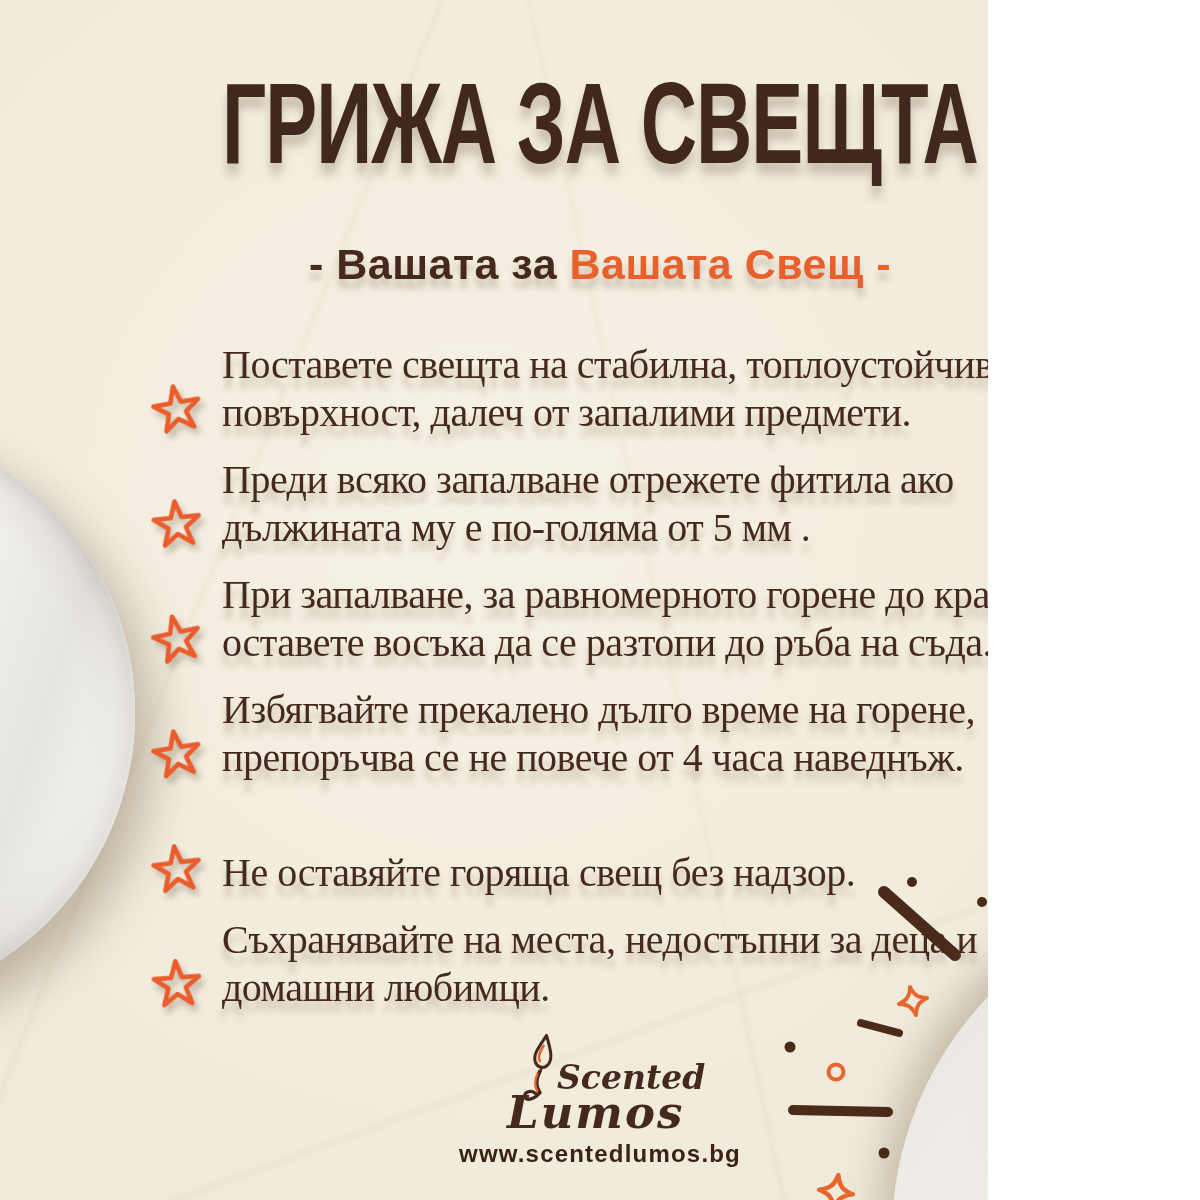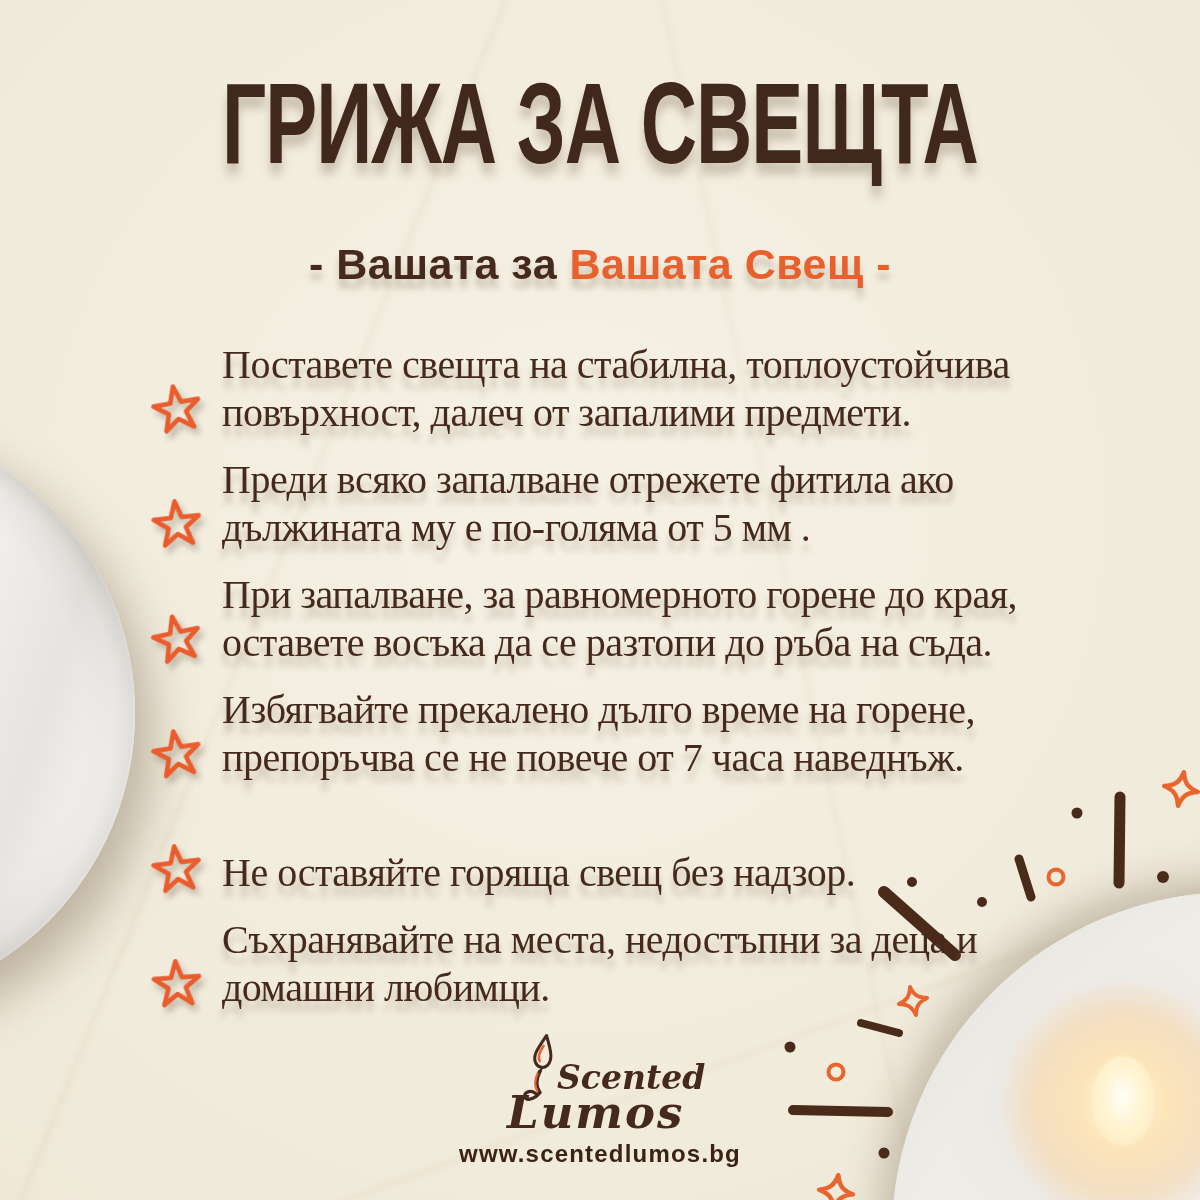--- a/index.html
+++ b/index.html
@@ -1,17 +1,17 @@
 <!DOCTYPE html>
 <html><head>
 <meta charset="utf-8">
 <style>
   html,body{margin:0;padding:0;width:1200px;height:1200px;}
   body{font-family:"Liberation Sans",sans-serif;}
-  .canvas{position:absolute;inset:0;width:1200px;height:1200px;overflow:hidden;
+  .canvas{position:absolute;inset:0;width:988px;height:1200px;overflow:hidden;
     background:#f1ebda;}
   .texture{position:absolute;inset:0;pointer-events:none;
     background:
       radial-gradient(1500px 1500px at 48% 42%, rgba(255,255,255,0.30), rgba(198,178,138,0.14)),
       linear-gradient(112deg, transparent 29.6%, rgba(186,160,112,0.10) 30%, transparent 30.5%),
       linear-gradient(78deg, transparent 62.6%, rgba(186,160,112,0.08) 63%, transparent 63.6%),
       linear-gradient(160deg, transparent 80.6%, rgba(186,160,112,0.09) 81%, transparent 81.5%);}
 
   
   .candle{position:absolute;border-radius:50%;}
@@ -137,21 +137,21 @@
     <li class="tip">
       <svg class="star" viewBox="0 0 100 100">
           <path d="M50,6 L60,36.2 L91.8,36.4 L66.2,55.3 L75.9,85.6 L50,67 L24.1,85.6 L33.8,55.3 L8.2,36.4 L40,36.2 Z" fill="none" stroke="#ea5c2b" stroke-width="8.5" stroke-linejoin="round"></path>
         </svg>
       <p class="tip-text">При запалване, за равномерното горене до края, оставете восъка да се разтопи до ръба на съда.</p>
     </li>
     <li class="tip">
       <svg class="star" viewBox="0 0 100 100">
           <path d="M50,6 L60,36.2 L91.8,36.4 L66.2,55.3 L75.9,85.6 L50,67 L24.1,85.6 L33.8,55.3 L8.2,36.4 L40,36.2 Z" fill="none" stroke="#ea5c2b" stroke-width="8.5" stroke-linejoin="round"></path>
         </svg>
-      <p class="tip-text">Избягвайте прекалено дълго време на горене, препоръчва се не повече от 7 часа наведнъж.</p>
+      <p class="tip-text">Избягвайте прекалено дълго време на горене, препоръчва се не повече от 4 часа наведнъж.</p>
     </li>
     <li class="tip">
       <svg class="star" viewBox="0 0 100 100">
           <path d="M50,6 L60,36.2 L91.8,36.4 L66.2,55.3 L75.9,85.6 L50,67 L24.1,85.6 L33.8,55.3 L8.2,36.4 L40,36.2 Z" fill="none" stroke="#ea5c2b" stroke-width="8.5" stroke-linejoin="round"></path>
         </svg>
       <p class="tip-text">Не оставяйте горяща свещ без надзор.</p>
     </li>
     <li class="tip">
       <svg class="star" viewBox="0 0 100 100">
           <path d="M50,6 L60,36.2 L91.8,36.4 L66.2,55.3 L75.9,85.6 L50,67 L24.1,85.6 L33.8,55.3 L8.2,36.4 L40,36.2 Z" fill="none" stroke="#ea5c2b" stroke-width="8.5" stroke-linejoin="round"></path>

